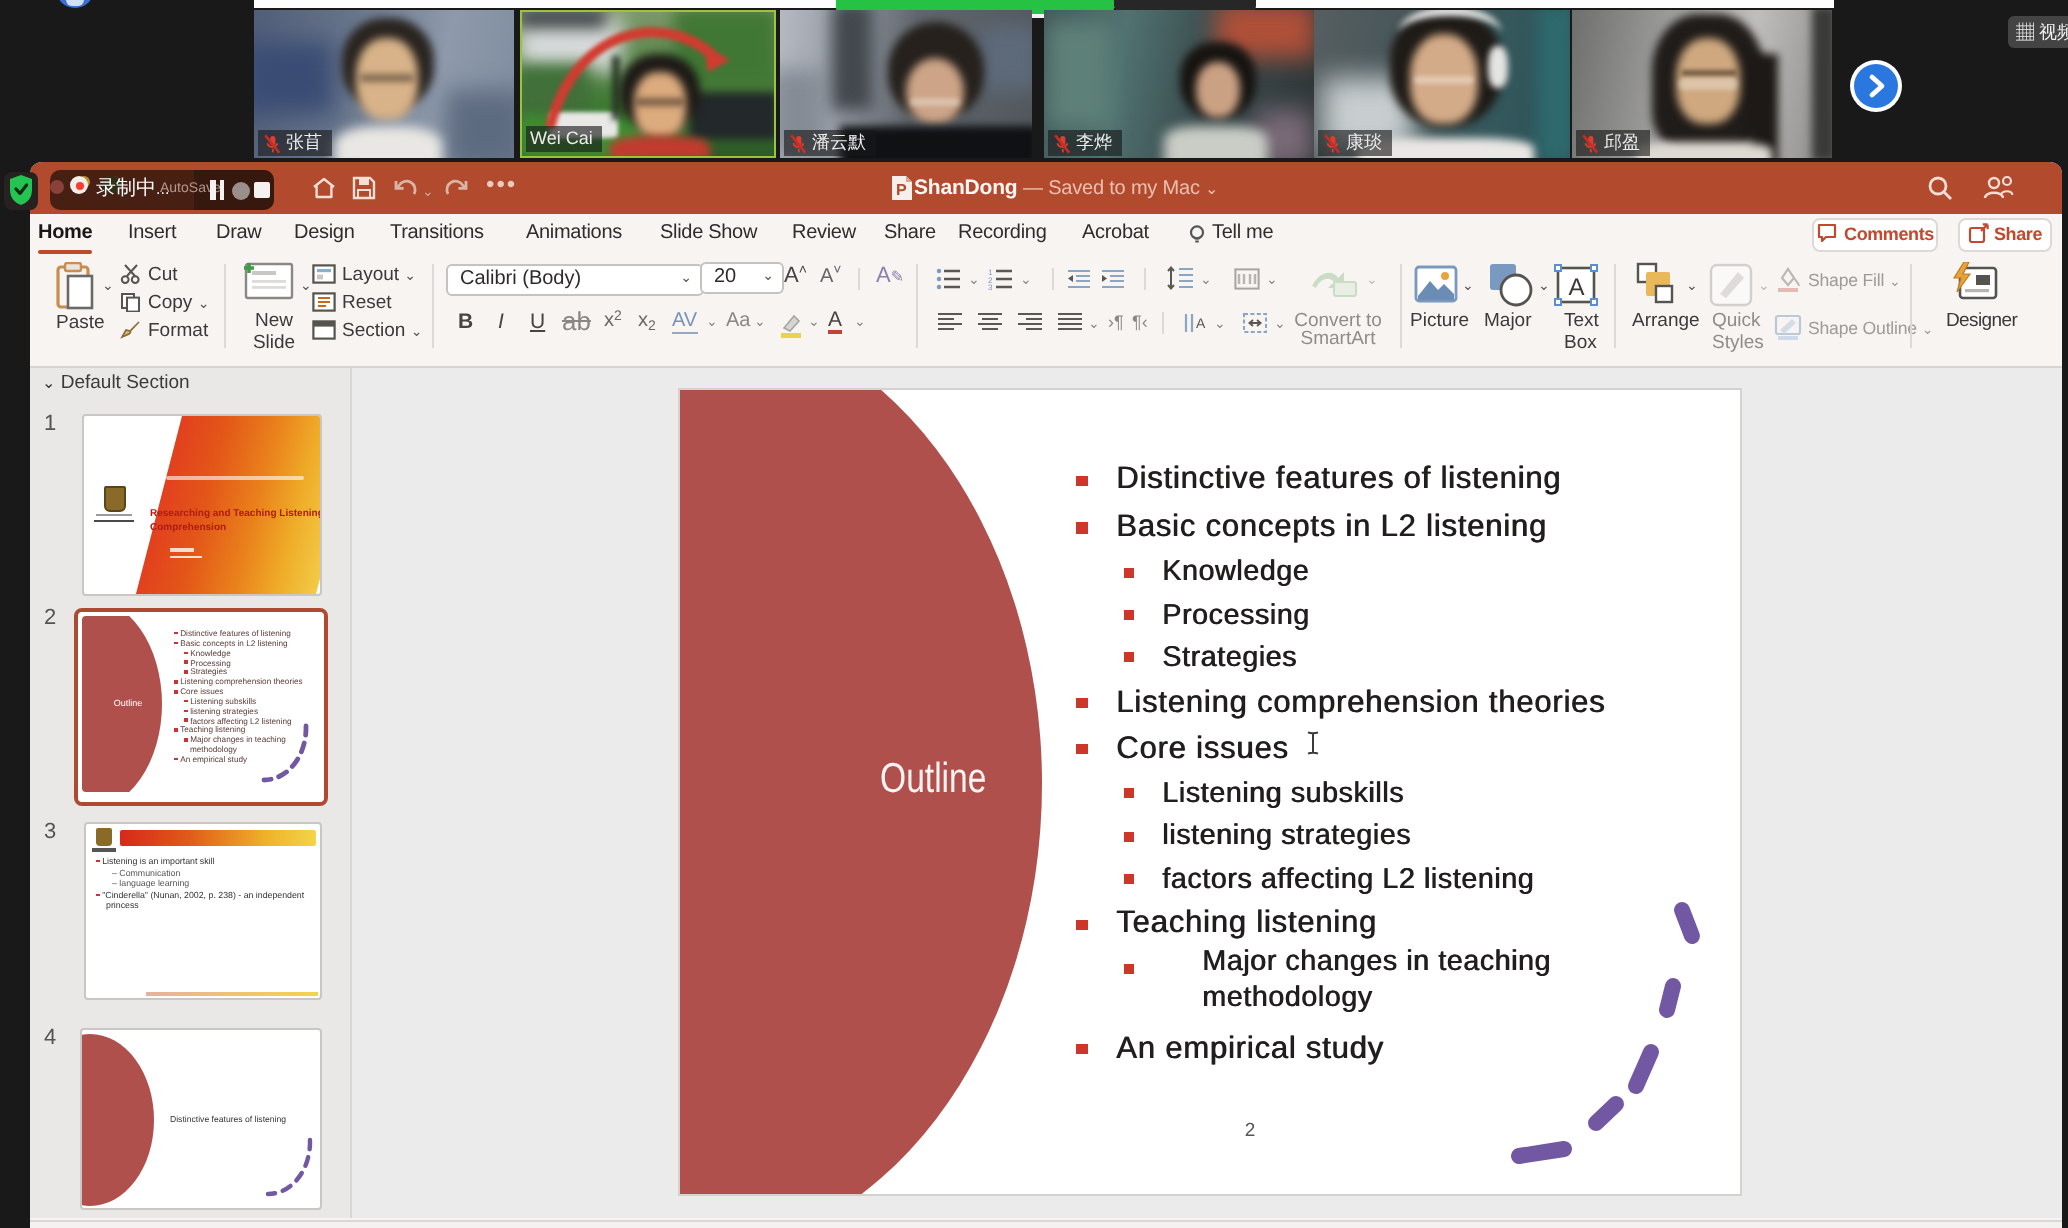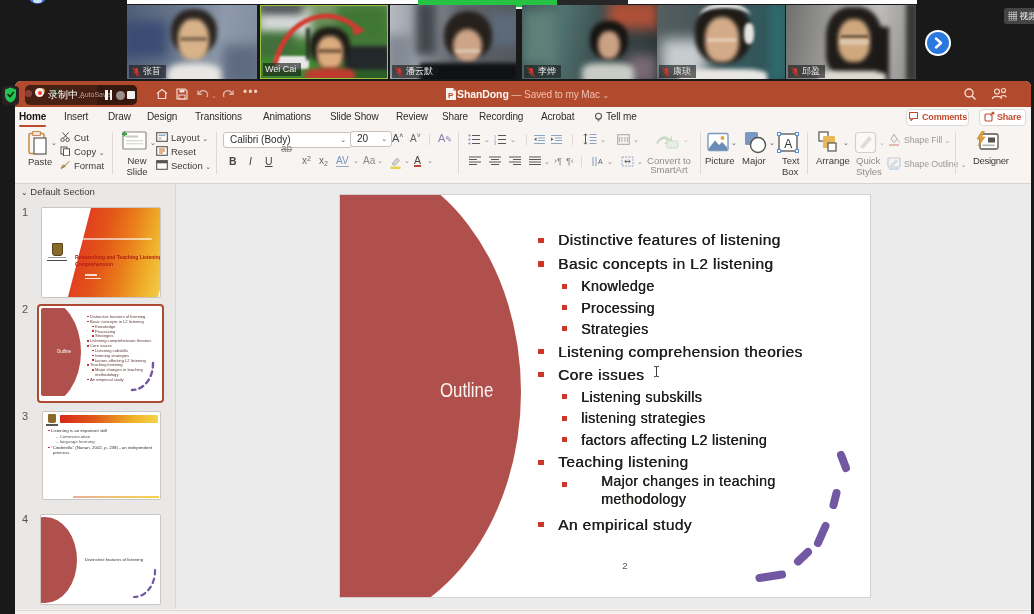--- a/index.html
+++ b/index.html
@@ -277,21 +277,21 @@
 
     <div class="abs" style="left:208px;top:4.5px;width:121px;height:14px;background:#fff;border:1px solid #c6c2c0;border-radius:3px;font-size:10px;line-height:14px;padding-left:6px;color:#2d2b29;">Calibri (Body)<span style="position:absolute;right:5px;font-size:7px;color:#555;">⌄</span></div>
     <div class="abs" style="left:335px;top:4px;width:34px;height:14px;background:#fff;border:1px solid #c6c2c0;border-radius:3px;font-size:10px;line-height:14px;padding-left:6px;color:#2d2b29;">20<span style="position:absolute;right:4px;font-size:7px;color:#555;">⌄</span></div>
     <div class="abs" style="left:377px;top:5px;font-size:11px;color:#444;">A<span style="font-size:7px;vertical-align:4px;">˄</span></div>
     <div class="abs" style="left:395px;top:5px;font-size:10px;color:#666;">A<span style="font-size:7px;vertical-align:4px;">˅</span></div>
     <div class="abs" style="left:414px;top:7px;width:1px;height:11px;background:#ddd9d7;"></div>
     <div class="abs" style="left:423px;top:5px;font-size:11px;color:#8a7fae;">A<span style="font-size:8px;">✎</span></div>
     <div class="abs" style="left:214px;top:28px;font-size:10.5px;font-weight:bold;color:#474542;">B</div>
     <div class="abs" style="left:234px;top:28px;font-size:10.5px;font-style:italic;color:#474542;">I</div>
     <div class="abs" style="left:250px;top:28px;font-size:10.5px;text-decoration:underline;color:#474542;">U</div>
-    <div class="abs" style="left:266px;top:16px;font-size:10px;text-decoration:line-through;color:#8a8885;">ab</div>
+    <div class="abs" style="left:266px;top:26px;font-size:13px;text-decoration:line-through;color:#8a8885;">ab</div>
     <div class="abs" style="left:287px;top:28px;font-size:10px;color:#6a6865;">x<span style="font-size:7px;vertical-align:3px;">2</span></div>
     <div class="abs" style="left:304px;top:28px;font-size:10px;color:#6a6865;">x<span style="font-size:7px;vertical-align:-2px;">2</span></div>
     <div class="abs" style="left:321px;top:28px;font-size:10px;color:#7a92b8;border-bottom:1px solid #98a8c2;">AV</div>
     <div class="abs" style="left:338px;top:30px;font-size:7px;color:#888;">⌄</div>
     <div class="abs" style="left:348px;top:28px;font-size:10px;color:#8a8885;">Aa</div>
     <div class="abs" style="left:362px;top:30px;font-size:7px;color:#888;">⌄</div>
     <svg class="abs" style="left:374px;top:29px;" width="13" height="13" viewBox="0 0 13 13">
         <path d="M3 8 L8 2 L10.5 4.5 L6 9.5 Z" fill="#d8d4d0" stroke="#a8a4a0" stroke-width="0.8"></path>
         <rect x="1.5" y="10.5" width="10" height="2.5" fill="#e8d44a"></rect>
       </svg>

